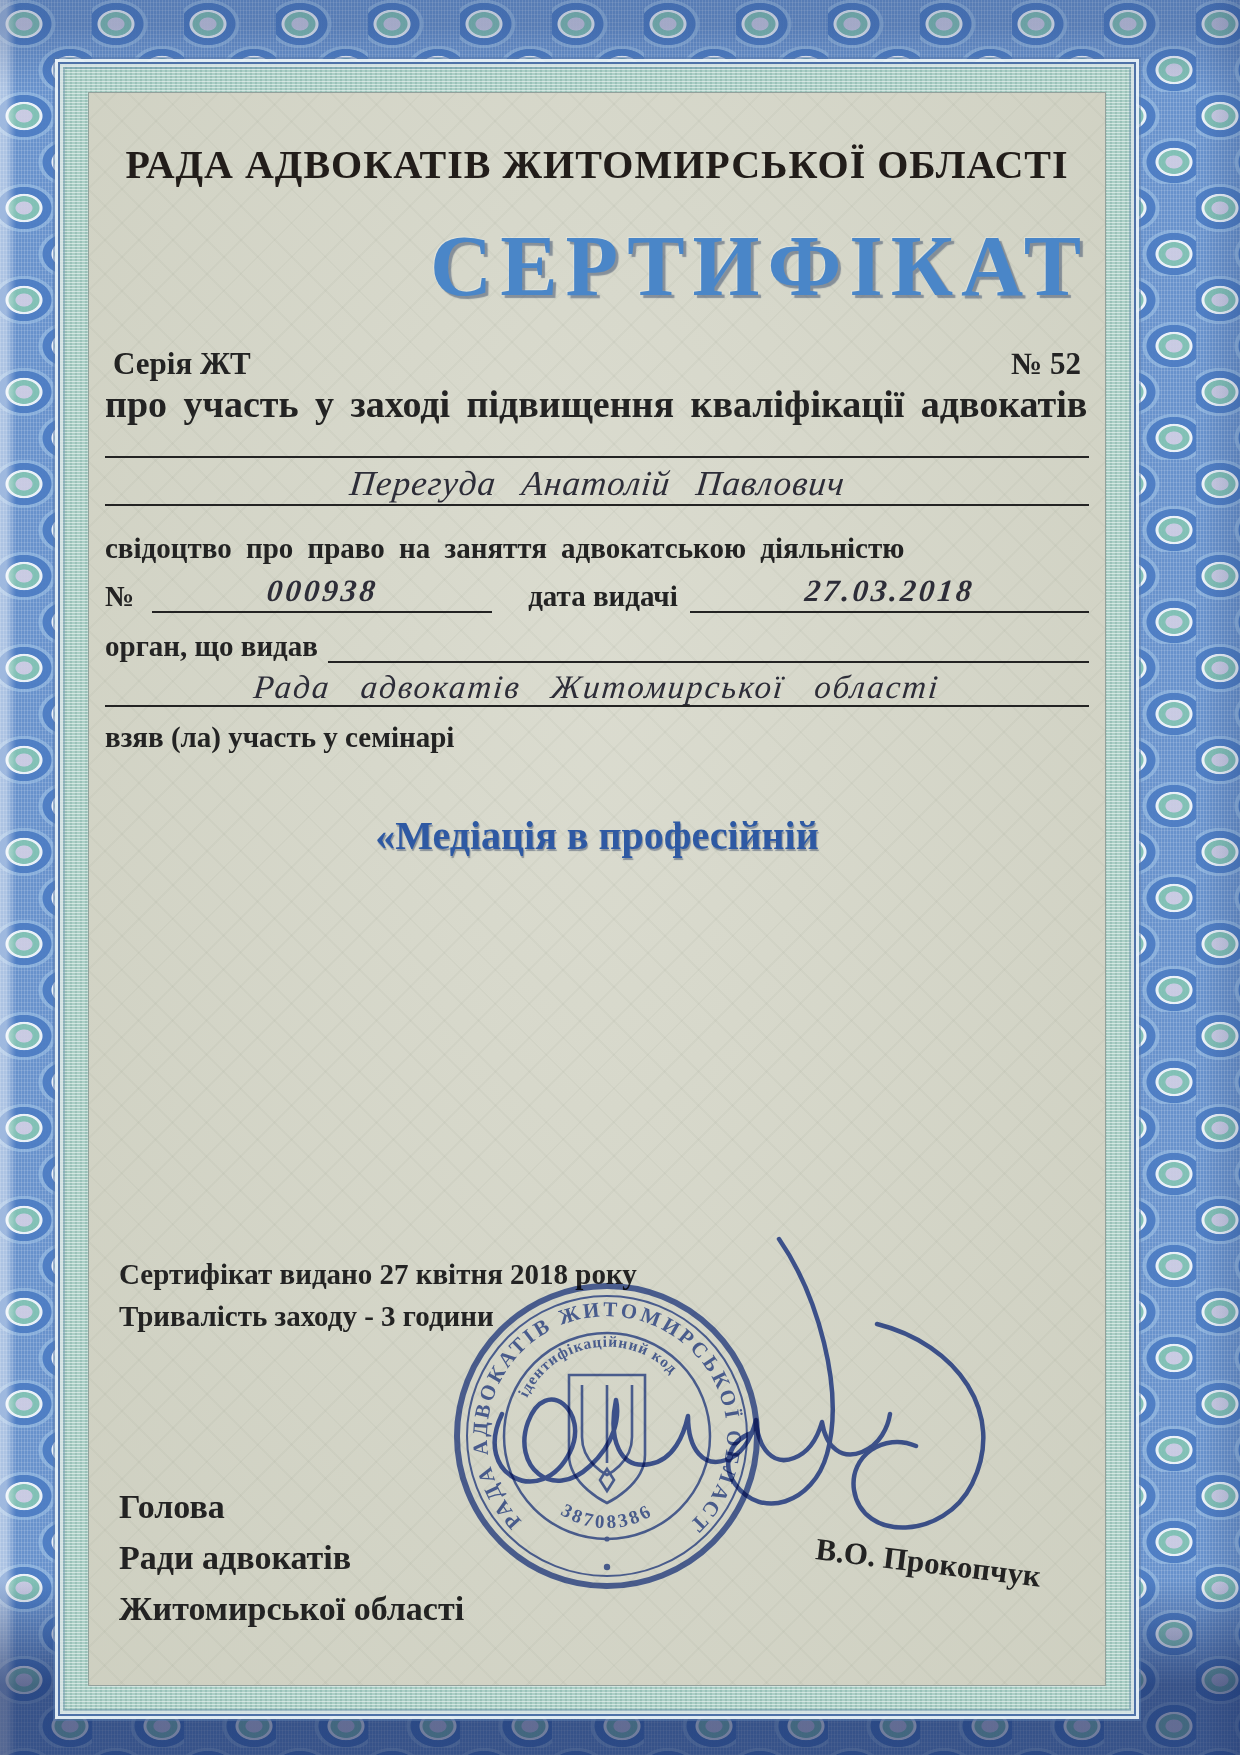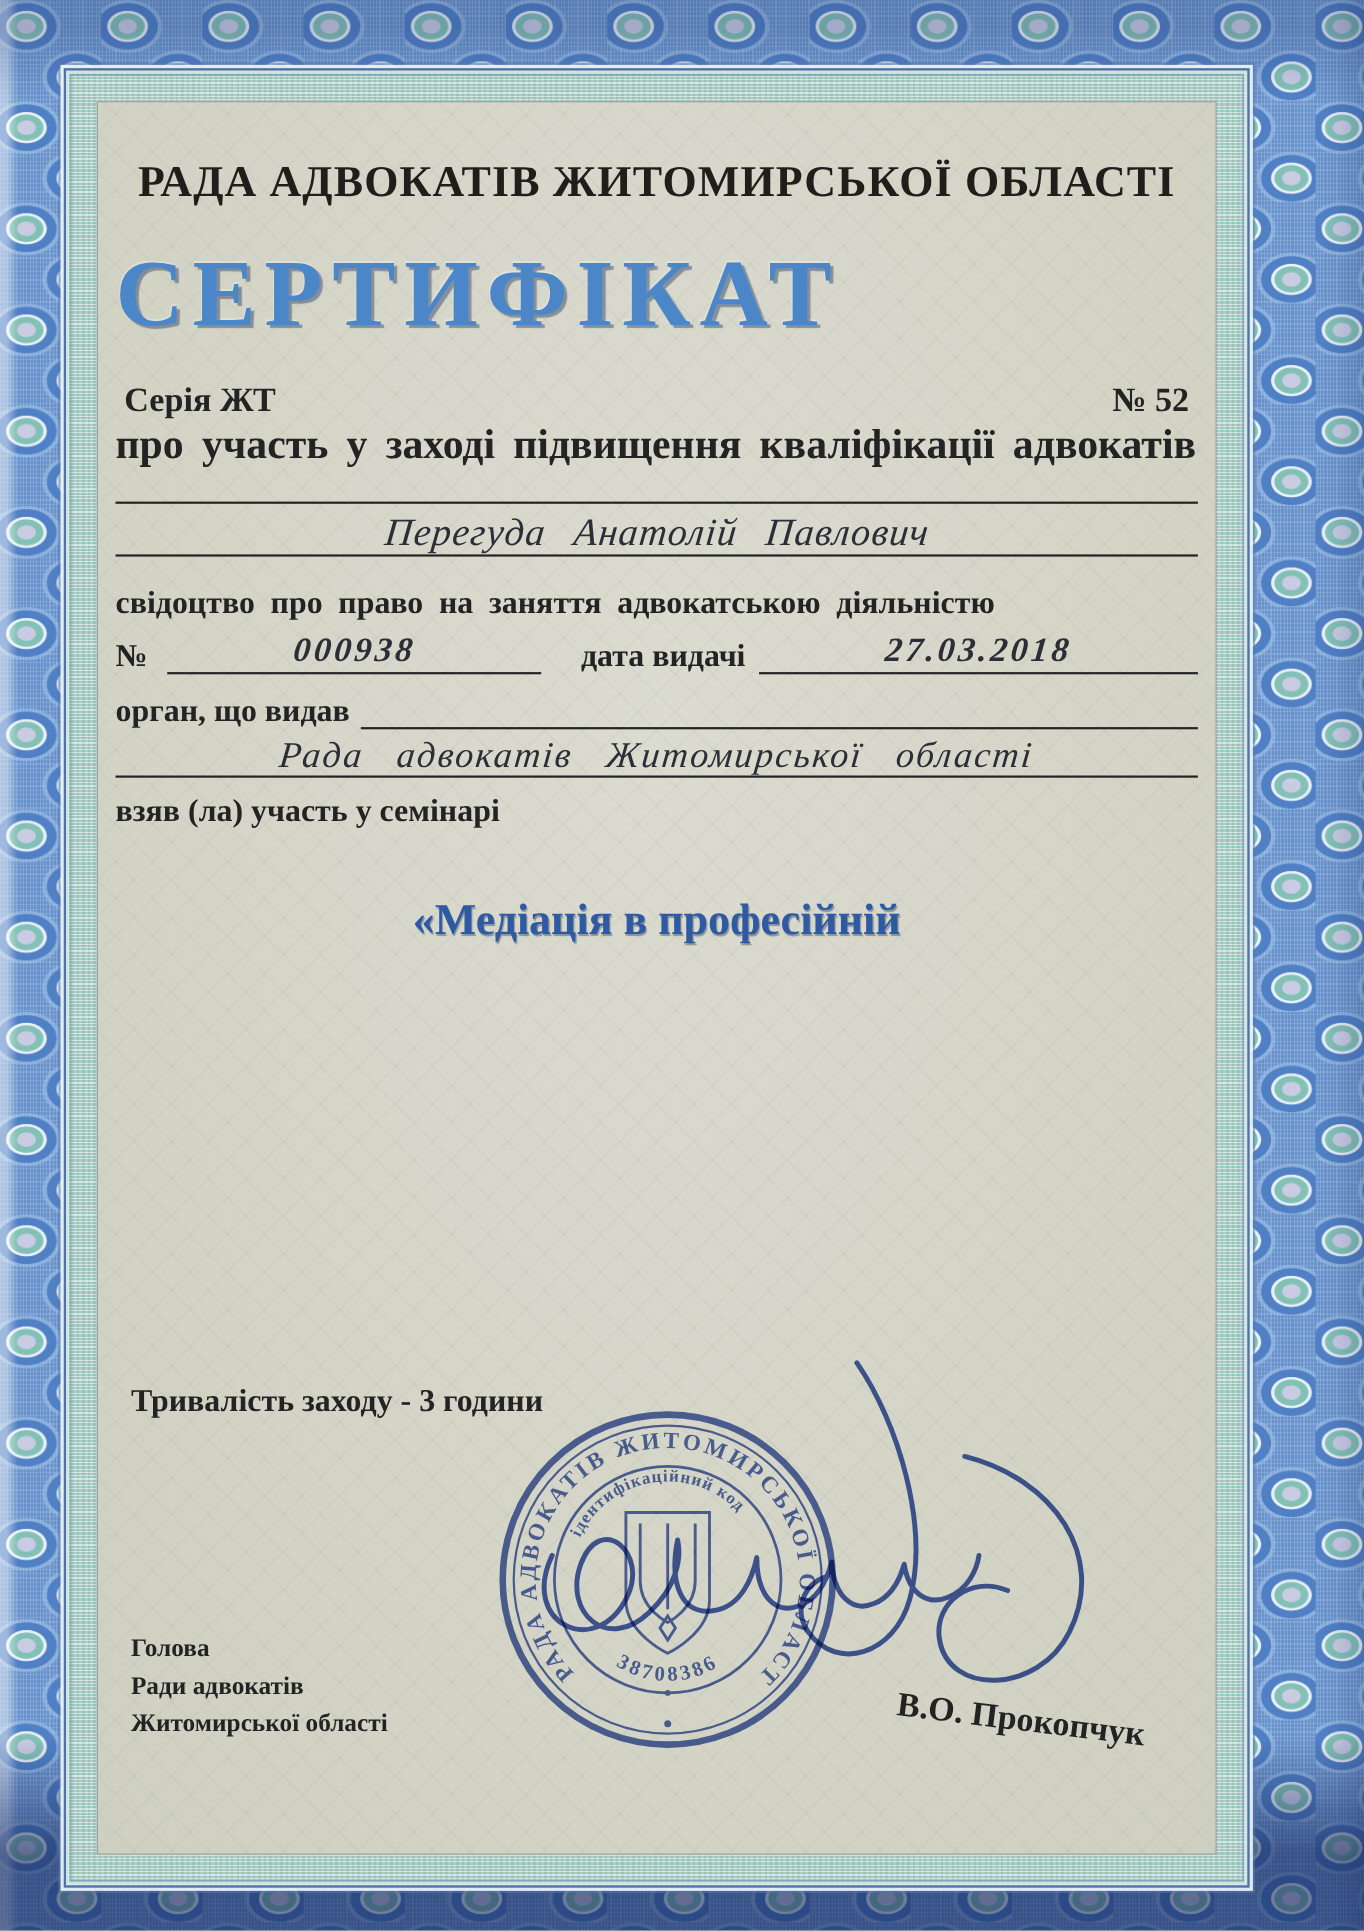--- a/index.html
+++ b/index.html
@@ -46,21 +46,21 @@
     position:absolute;inset:28px;background-color:#d6d7c9;border:1px solid #93a09b;
     background-image:
       repeating-linear-gradient(45deg, rgba(108,118,98,.05) 0 2px, rgba(0,0,0,0) 2px 24px),
       repeating-linear-gradient(-45deg, rgba(108,118,98,.05) 0 2px, rgba(0,0,0,0) 2px 24px),
       radial-gradient(ellipse at 50% 35%, rgba(255,255,255,.12), rgba(138,144,122,.10));
   }
   .content{position:relative;width:100%;height:100%;box-sizing:border-box;padding:48px 16px 0;border-radius:21px;}
   
   .hdr{font-size:40px;font-weight:bold;text-align:center;letter-spacing:1px;color:#221d1a;}
   .cert-title{
-    margin-top:28px;text-align:left;font-size:86px;font-weight:bold;letter-spacing:8px;
+    margin-top:28px;text-align:right;font-size:86px;font-weight:bold;letter-spacing:8px;
     color:#4a86c8;text-shadow:3px 3px 1px rgba(36,56,94,.45), -1px -1px 0 rgba(255,255,255,.25);
   }
   .serie-row{display:flex;justify-content:space-between;align-items:baseline;margin-top:30px;
     font-size:31px;font-weight:bold;padding:0 8px;}
   .subtitle{font-size:38px;font-weight:bold;word-spacing:7px;}
   .statement{margin-top:64px;font-size:29px;font-weight:bold;word-spacing:9px;}
   .blank-rule{margin-top:30px;height:0;border-bottom:2px solid #232323;}
   .name-line{height:46px;border-bottom:2px solid #232323;text-align:center;}
   .hand{font-style:italic;color:#2d2d38;transform:skewX(-6deg);display:inline-block;}
   .hand-name{font-size:35px;word-spacing:16px;letter-spacing:1px;line-height:52px;}
@@ -72,21 +72,21 @@
   .num-row .lbl2{margin-left:36px;}
   .fill-date{flex:1;margin-left:12px;}
   .organ-row{display:flex;align-items:flex-end;margin-top:10px;font-size:29px;font-weight:bold;height:40px;}
   .organ-row .fill{flex:1;margin-left:10px;}
   .org-line{height:42px;border-bottom:2px solid #232323;text-align:center;}
   .hand-org{font-size:33px;word-spacing:20px;letter-spacing:2px;line-height:48px;}
   .partic{margin-top:14px;font-size:29px;font-weight:bold;}
   .seminar{margin-top:56px;text-align:center;font-size:40px;font-weight:bold;line-height:1.28;
     color:#2e59a3;text-shadow:1px 2px 1px rgba(18,38,78,.4);}
   .issued{position:absolute;left:30px;top:1160px;font-size:29px;font-weight:bold;line-height:1.45;}
-  .role{position:absolute;left:30px;top:1388px;font-size:23px;font-weight:bold;line-height:1.5;}
+  .role{position:absolute;left:30px;top:1388px;font-size:34px;font-weight:bold;line-height:1.5;}
   .signatory{position:absolute;left:726px;top:1452px;font-size:31px;font-weight:bold;
     transform:rotate(7deg);white-space:nowrap;}
   .seal{position:absolute;left:356px;top:1178px;width:324px;height:334px;opacity:.86;
     mix-blend-mode:multiply;}
   .sig{position:absolute;left:318px;top:1136px;width:664px;height:360px;opacity:.88;
     mix-blend-mode:multiply;}
 </style>
 </head>
 <body>
 
@@ -136,20 +136,21 @@
           <span class="hand hand-org">Рада адвокатів Житомирської області</span>
         </div>
 
         <div class="partic">взяв (ла) участь у семінарі</div>
 
         <div class="seminar">
           <div>«Медіація в професійній</div>
         </div>
 
         <div class="issued">
+          <div>Сертифікат видано 27 квітня 2018 року</div>
           <div>Тривалість заходу - 3 години</div>
         </div>
 
         <div class="role">
           <div>Голова</div>
           <div>Ради адвокатів</div>
           <div>Житомирської області</div>
         </div>
 
         <svg class="seal" viewBox="0 0 324 334">

